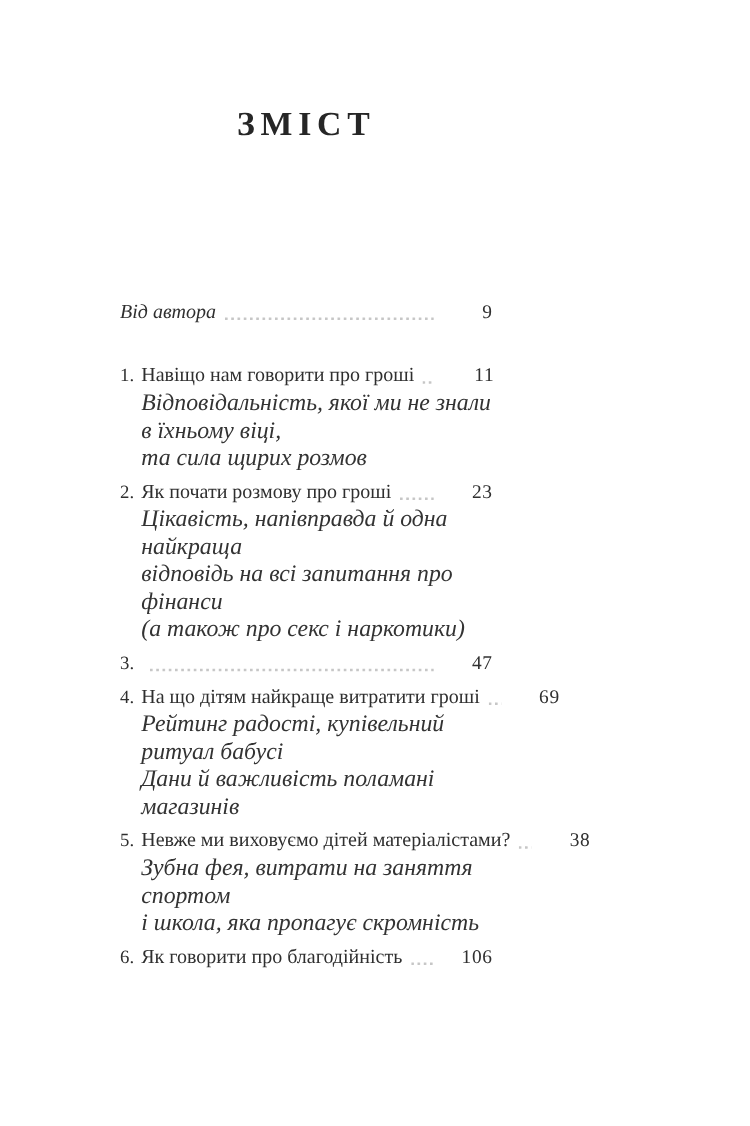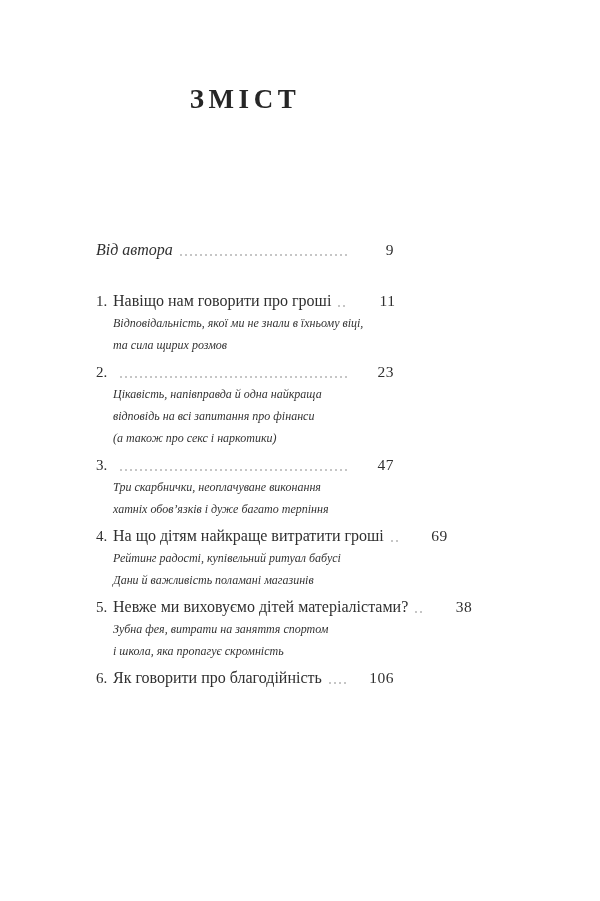--- a/index.html
+++ b/index.html
@@ -71,21 +71,21 @@
     text-align: right;
     font-size: 15.5px;
     letter-spacing: 0.5px;
     white-space: nowrap;
     font-variant-numeric: oldstyle-nums;
     font-feature-settings: "onum";
     color: #303030;
   }
   .entry-subtitle {
     font-style: italic;
-    font-size: 12px;
+    font-size: 19px;
     line-height: 22px;
     margin-left: 17px;
     white-space: pre-line;
     color: #333333;
   }
 </style>
 </head>
 <body>
 
 <div class="page">
@@ -105,36 +105,35 @@
       <span class="leader"></span>
       <span class="page-num">11</span>
     </div>
     <div class="entry-subtitle">Відповідальність, якої ми не знали в їхньому віці,
 та сила щирих розмов</div>
   </div>
 
   <div class="toc-entry">
     <div class="toc-row">
       <span class="entry-number">2.</span>
+      <span class="entry-title">Як почати розмову про гроші</span>
       <span class="leader"></span>
       <span class="page-num">23</span>
     </div>
     <div class="entry-subtitle">Цікавість, напівправда й одна найкраща
 відповідь на всі запитання про фінанси
 (а також про секс і наркотики)</div>
   </div>
 
   <div class="toc-entry">
     <div class="toc-row">
       <span class="entry-number">3.</span>
       <span class="leader"></span>
       <span class="page-num">47</span>
     </div>
-    <div class="entry-subtitle">Три скарбнички, неоплачуване виконання
-хатніх обов’язків і дуже багато терпіння</div>
   </div>
 
   <div class="toc-entry">
     <div class="toc-row">
       <span class="entry-number">4.</span>
       <span class="entry-title">На що дітям найкраще витратити гроші</span>
       <span class="leader"></span>
       <span class="page-num">69</span>
     </div>
     <div class="entry-subtitle">Рейтинг радості, купівельний ритуал бабусі

